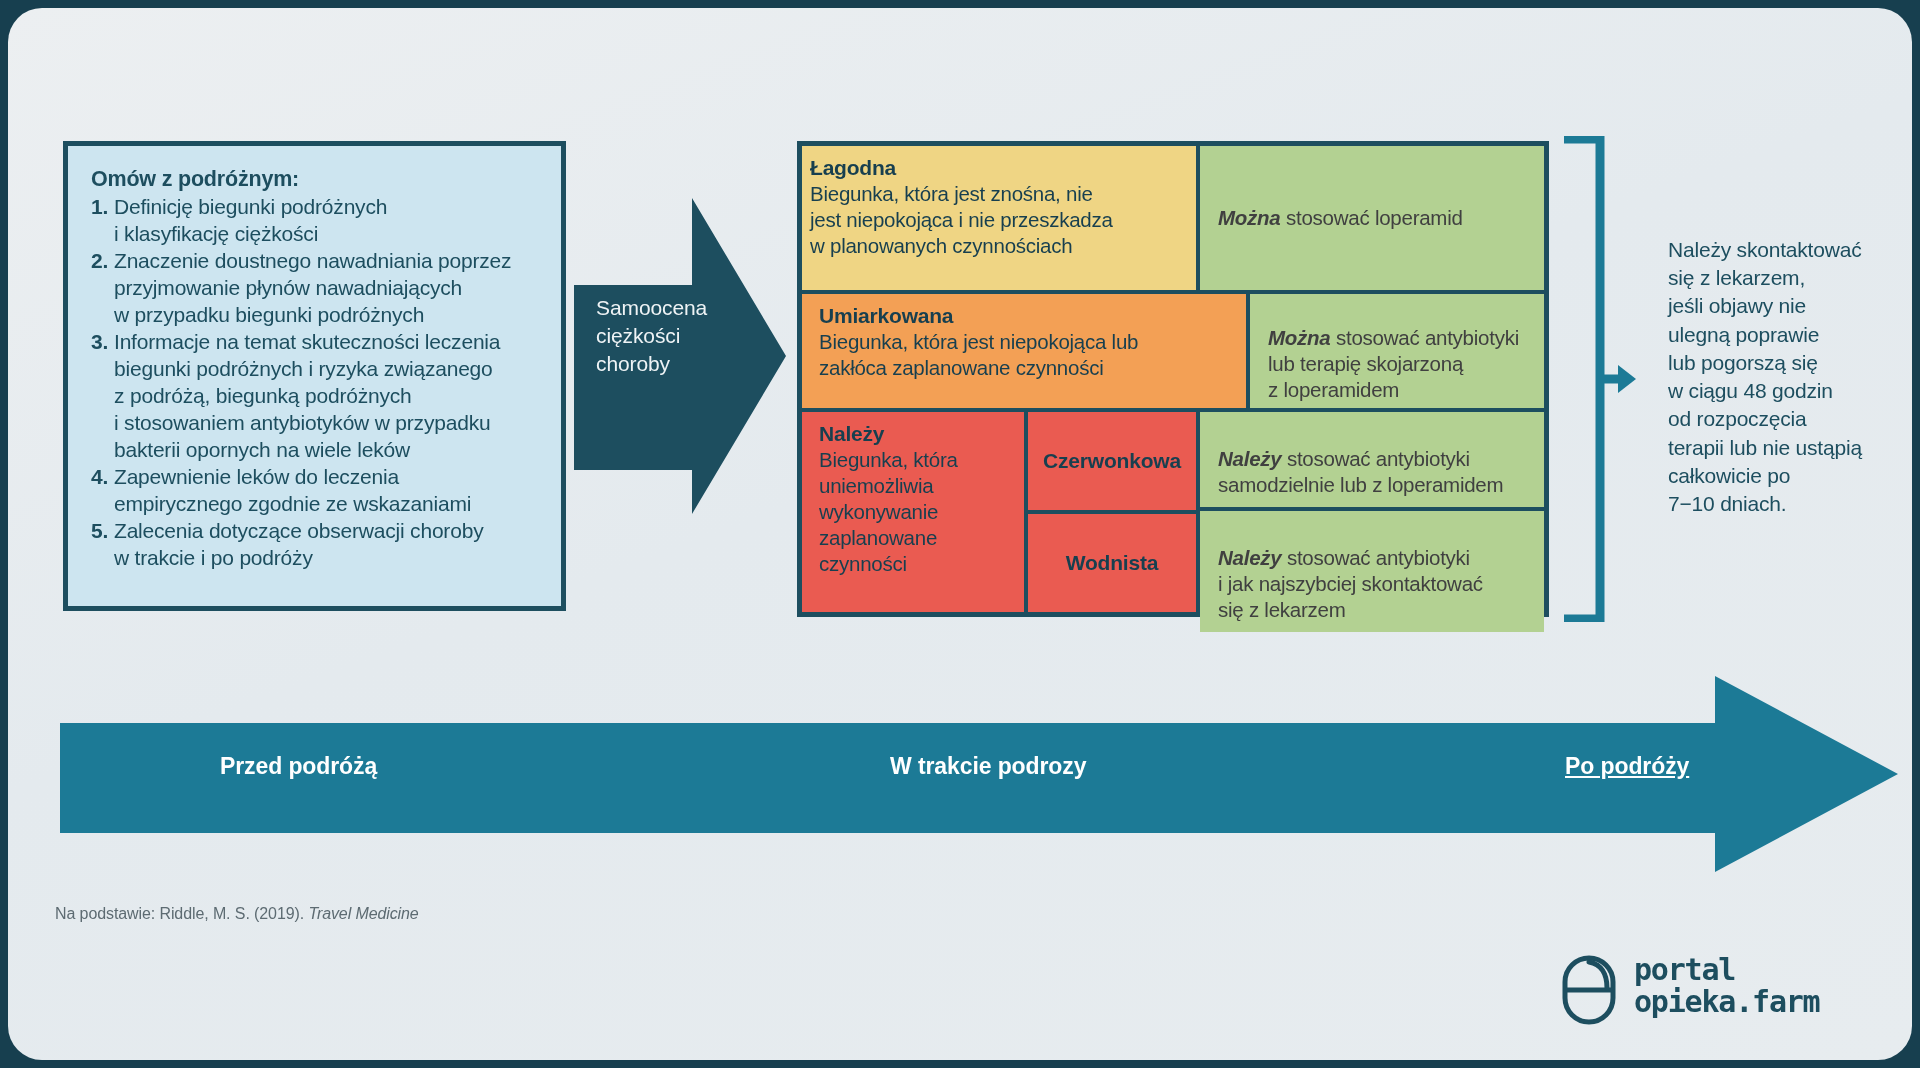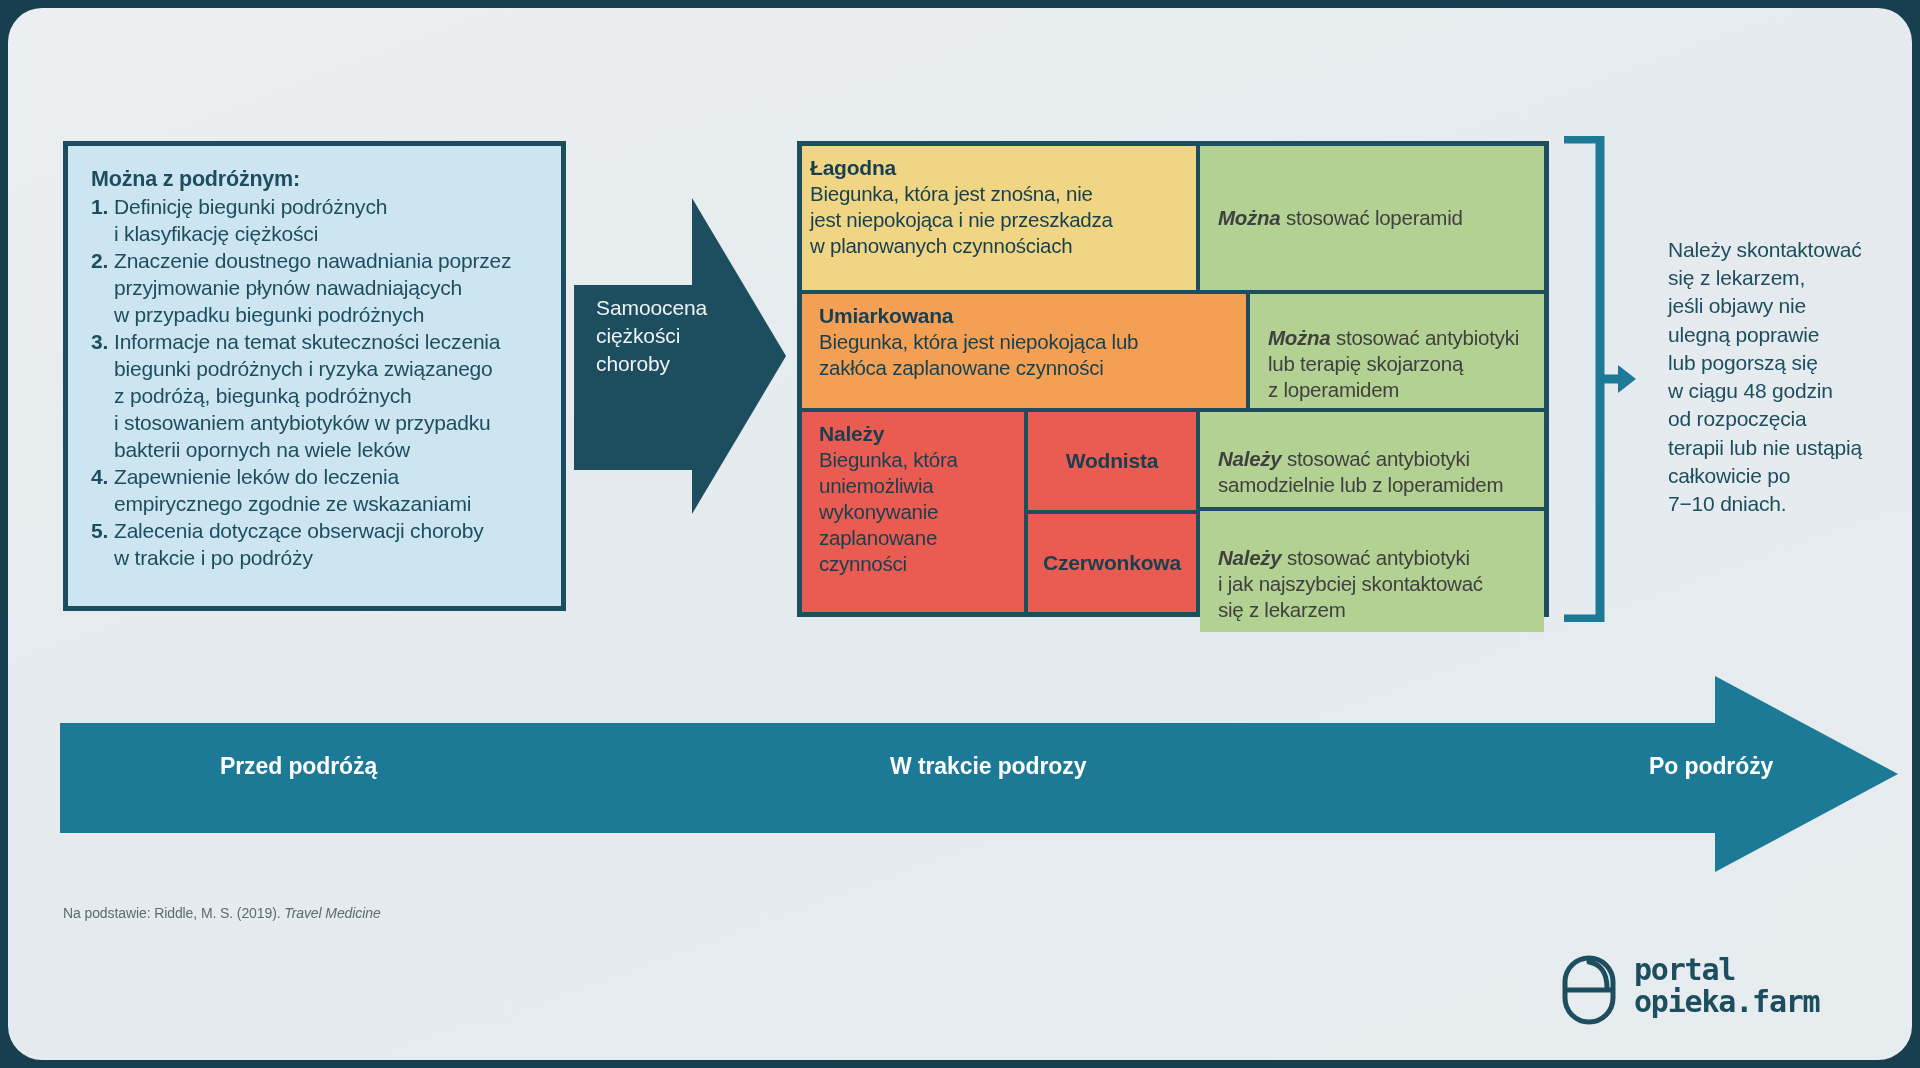--- a/index.html
+++ b/index.html
@@ -217,28 +217,28 @@
   .tl-label {
     position: absolute;
     top: 745px;
     font-size: 23px;
     font-weight: bold;
     color: #ffffff;
     letter-spacing: -0.1px;
   }
   #tl-before { left: 212px; }
   #tl-during { left: 882px; }
-  #tl-after  { left: 1641px; }
+  #tl-after  { left: 1557px; text-decoration: underline; }
 
   
   #source-note {
     position: absolute;
-    left: 55px;
+    left: 47px;
     top: 897px;
-    font-size: 14px;
+    font-size: 16px;
     color: #5d6b72;
     letter-spacing: -0.1px;
   }
   #source-note .ital { font-style: italic; }
 
   #logo {
     position: absolute;
     left: 1553px;
     top: 946px;
     display: flex;
@@ -256,21 +256,21 @@
   }
 </style>
 </head>
 <body>
 
 <div id="infographic">
   <div id="canvas">
 
     <div id="left-box">
       <div id="left-box-inner">
-        <div class="lb-title">Można z podróżnym:</div>
+        <div class="lb-title">Omów z podróżnym:</div>
         <ul class="lb-list">
           <li class="lb-item">
             <span class="lb-num">1.</span>
             <span class="lb-text">Definicję biegunki podróżnych
 i klasyfikację ciężkości</span>
           </li>
           <li class="lb-item">
             <span class="lb-num">2.</span>
             <span class="lb-text">Znaczenie doustnego nawadniania poprzez
 przyjmowanie płynów nawadniających
@@ -341,22 +341,22 @@
       <div class="mrow r3">
         <div class="sev-cell severe">
           <div class="sev-title">Należy</div>
           <div class="sev-desc">Biegunka, która
 uniemożliwia
 wykonywanie
 zaplanowane
 czynności</div>
         </div>
         <div class="subtype-col">
+          <div class="subtype-cell">Czerwonkowa</div>
           <div class="subtype-cell">Wodnista</div>
-          <div class="subtype-cell">Czerwonkowa</div>
         </div>
         <div class="rec-split">
           <div class="rec-cell">
             <div style="white-space:pre-line">
               <span class="strong">Należy</span><span> stosować antybiotyki
 samodzielnie lub z loperamidem</span>
             </div>
           </div>
           <div class="rec-cell">
             <div style="white-space:pre-line">

